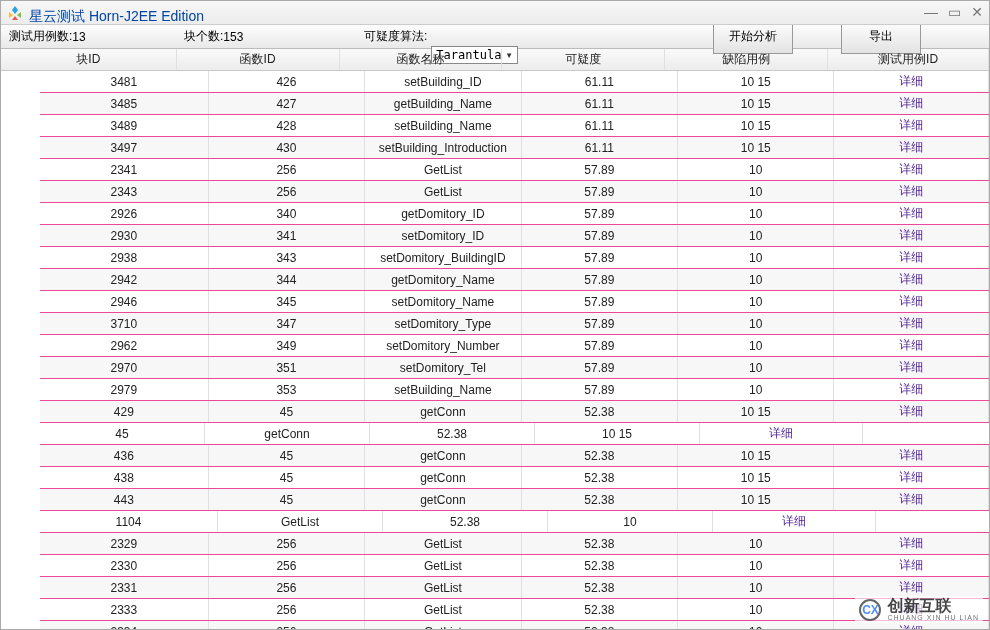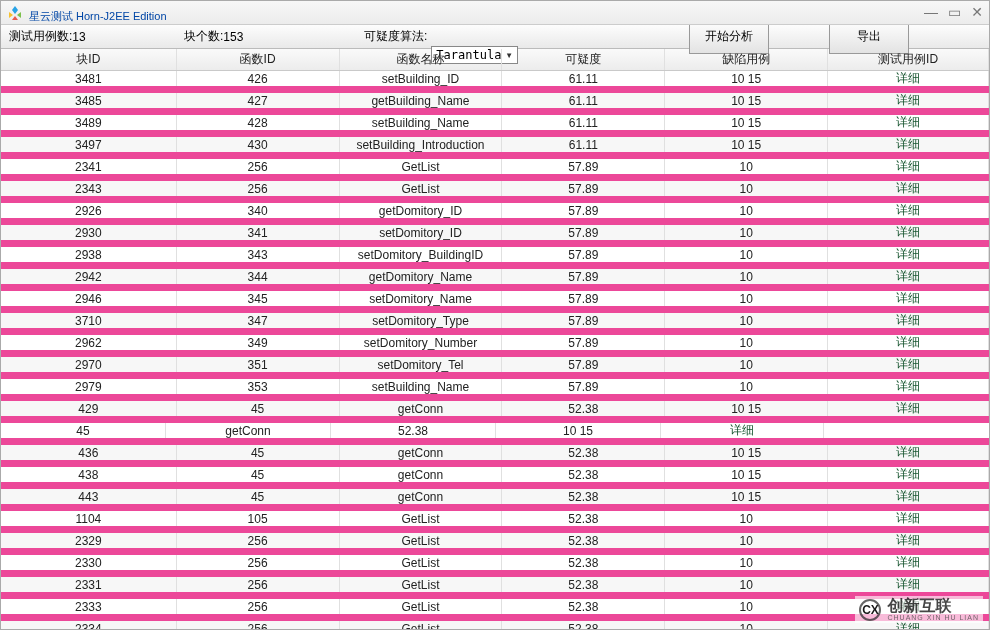--- a/index.html
+++ b/index.html
@@ -23,21 +23,21 @@
       position: relative;
     }
     .titlebar .icon {
       display: inline-flex;
       width: 16px;
       height: 16px;
       margin-right: 6px;
     }
     .titlebar .title {
       color: #0046a6;
-      font-size: 11px;
+      font-size: 14px;
       font-weight: normal;
       margin-top: 8px;
     }
     .win-controls {
       position: absolute;
       right: 6px;
       top: 3px;
       display: flex;
       gap: 10px;
       color: #777;
@@ -77,21 +77,21 @@
     }
     .toolbar .select .caret { margin-left: 4px; color: #333; }
     .toolbar .btn {
       display: inline-flex;
       justify-content: center;
       align-items: center;
       height: 20px;
       min-width: 80px;
       border: 1px solid #999;
       background: linear-gradient(#fefefe, #e3e3e3);
-      margin-right: 20px;
+      margin-right: 8px;
       cursor: pointer;
       padding: 16px 10px;
     }
     .toolbar .spacer { flex: 1; }
     .header-row {
       display: flex;
       height: 22px;
       background: linear-gradient(#fafafa, #ececec);
       border-bottom: 1px solid #c9c9c9;
     }
@@ -110,43 +110,44 @@
     .col-score { width: 165px; }
     .col-fail  { width: 165px; }
     .col-case  { width: 163px; }
     .data-area {
       height: 560px;
       overflow: hidden;
     }
     .data-row {
       display: flex;
       height: 22px;
-      border-bottom: 7px solid #ec4899;
+      border-bottom: 1px solid #ec4899;
+      margin-left: 39px;
     }
     .data-row:nth-child(odd) { background: #fff; }
     .data-row:nth-child(even) { background: #f7f7f7; }
     .cell { font-size: 12px; color: #222; }
-    .cell.link { color: #14532d; cursor: pointer; }
+    .cell.link { color: #4c1d95; cursor: pointer; }
     .watermark {
       position: absolute;
       right: 6px;
       bottom: 6px;
       display: flex;
       align-items: center;
       gap: 6px;
       opacity: 0.9;
       background: rgba(255,255,255,0.7);
       padding: 2px 4px;
     }
     .watermark .mk-icon {
       width: 22px; height: 22px;
       border: 2px solid #555;
       border-radius: 50%;
       display:flex;align-items:center;justify-content:center;
-      font-weight:bold;color:#000000;font-size:12px;
+      font-weight:bold;color:#3b82f6;font-size:12px;
     }
     .watermark .mk-text {
       display:flex;flex-direction:column;line-height:1;
     }
     .watermark .mk-text .cn{font-size:16px;font-weight:bold;color:#333;}
     .watermark .mk-text .py{font-size:7px;letter-spacing:1px;color:#666;}
   </style>
 </head>
 <body>
 
@@ -354,21 +355,20 @@
     <div class="data-row">
       <div class="cell col-block">443</div>
       <div class="cell col-func">45</div>
       <div class="cell col-name">getConn</div>
       <div class="cell col-score">52.38</div>
       <div class="cell col-fail">10 15</div>
       <div class="cell col-case link">详细</div>
     </div>
     <div class="data-row">
       <div class="cell col-block">1104</div>
-      <div class="cell col-func">105</div>
       <div class="cell col-name">GetList</div>
       <div class="cell col-score">52.38</div>
       <div class="cell col-fail">10</div>
       <div class="cell col-case link">详细</div>
     </div>
     <div class="data-row">
       <div class="cell col-block">2329</div>
       <div class="cell col-func">256</div>
       <div class="cell col-name">GetList</div>
       <div class="cell col-score">52.38</div>

